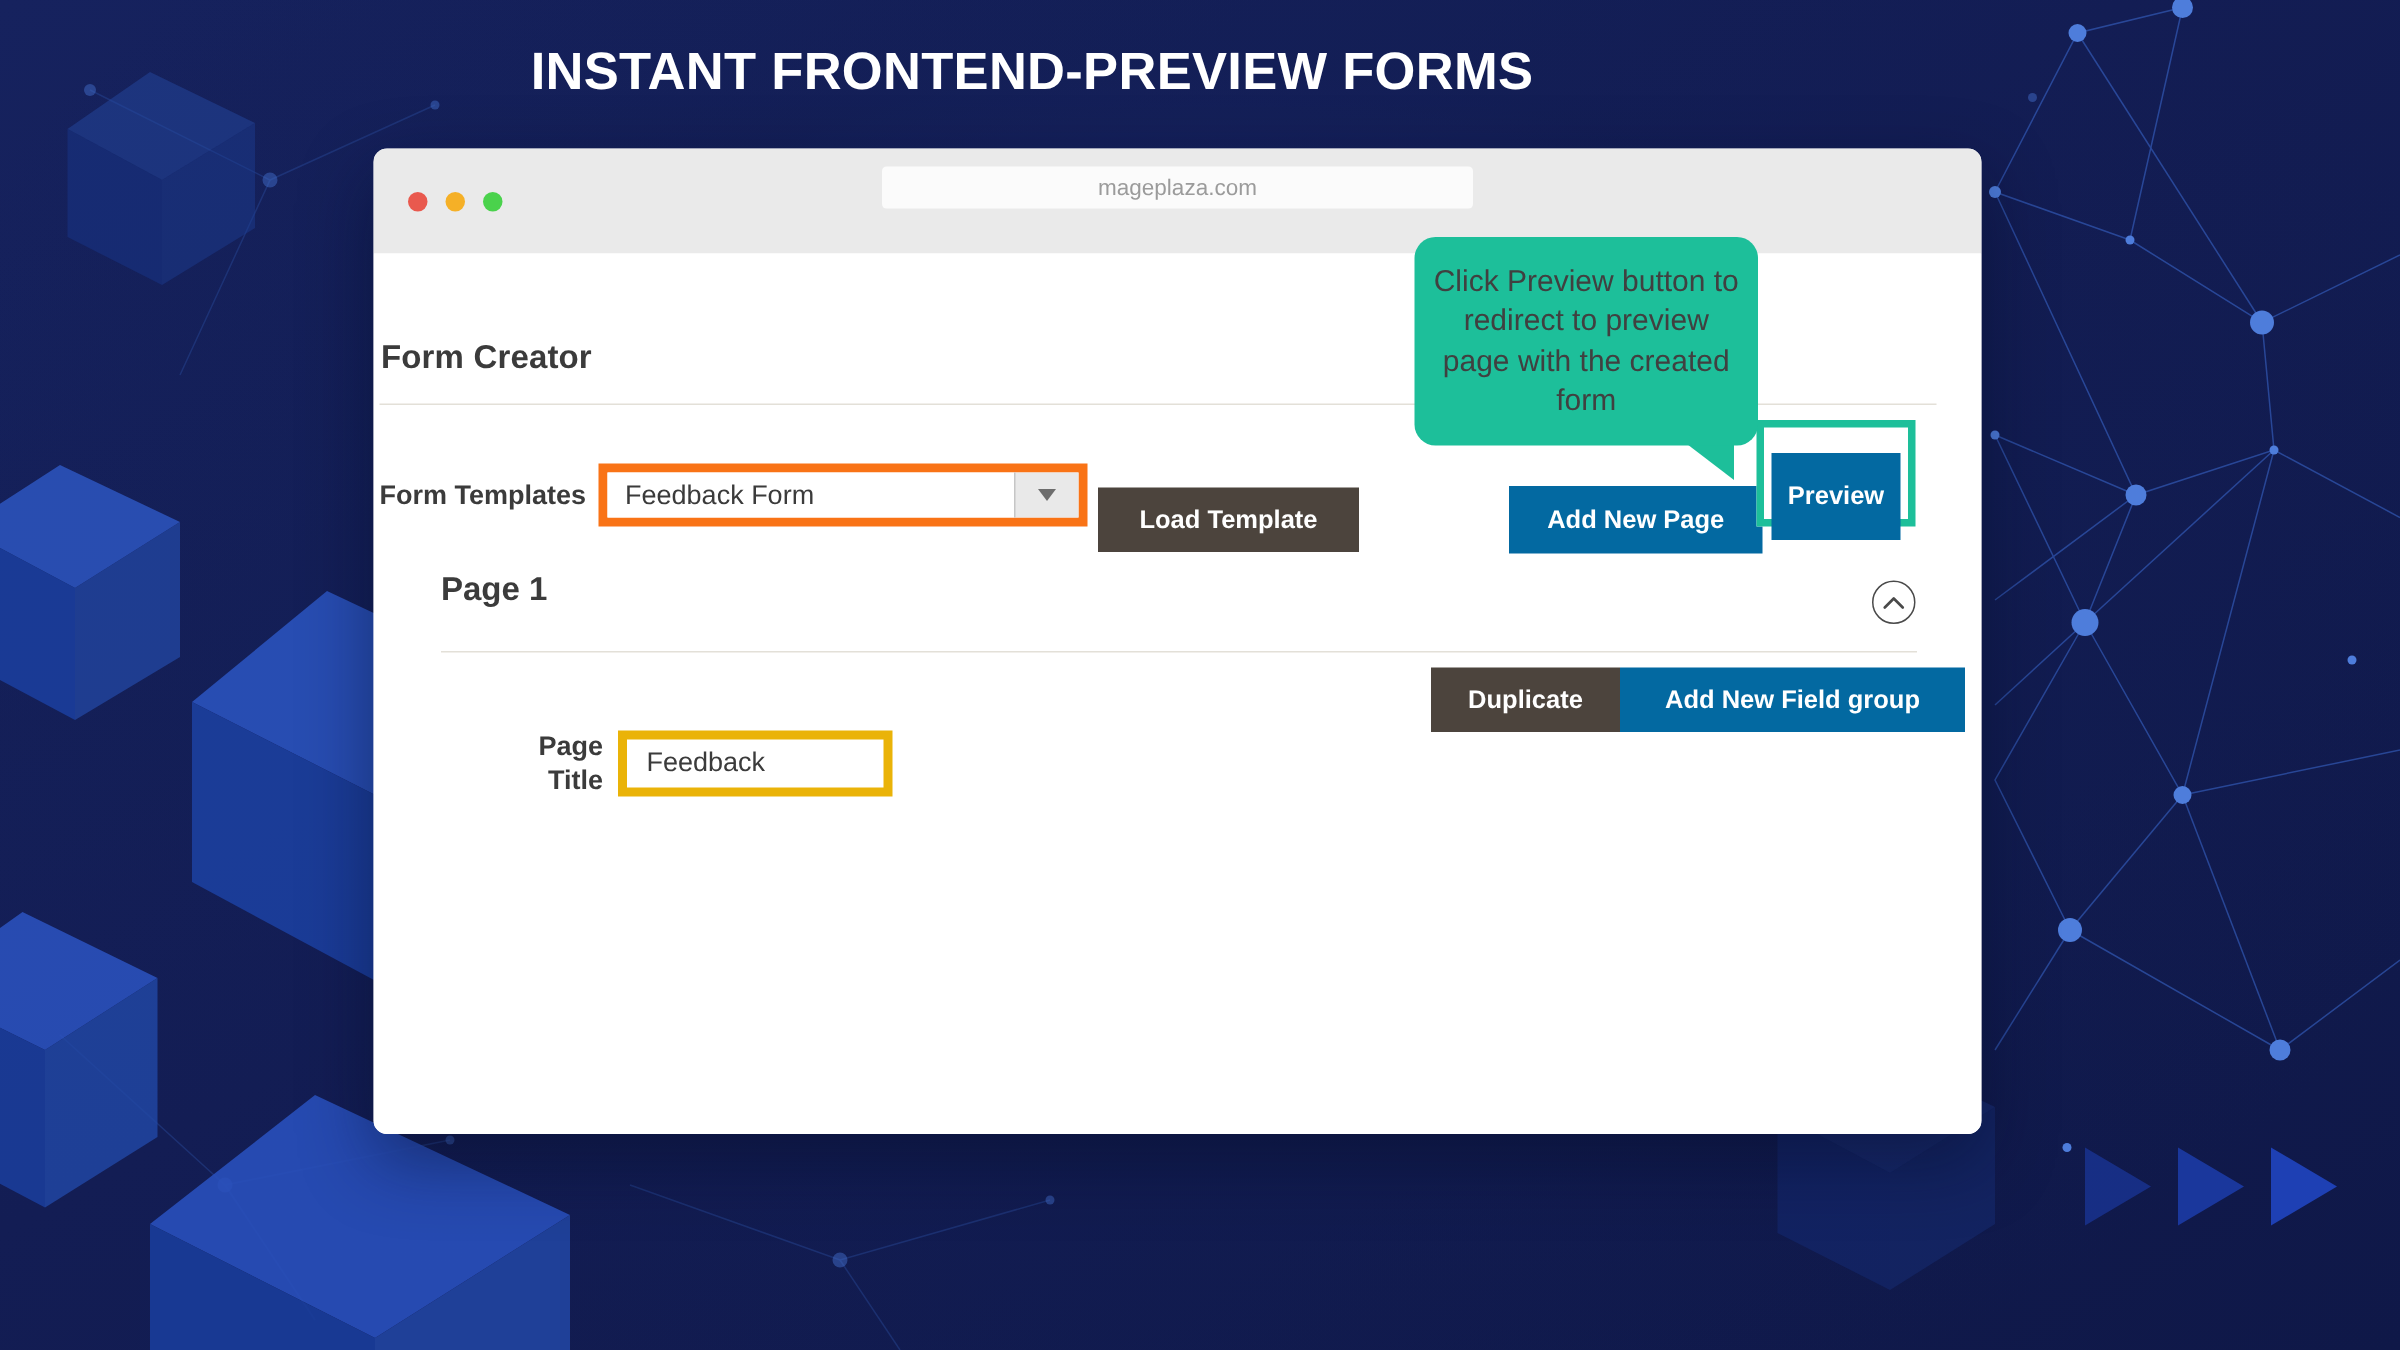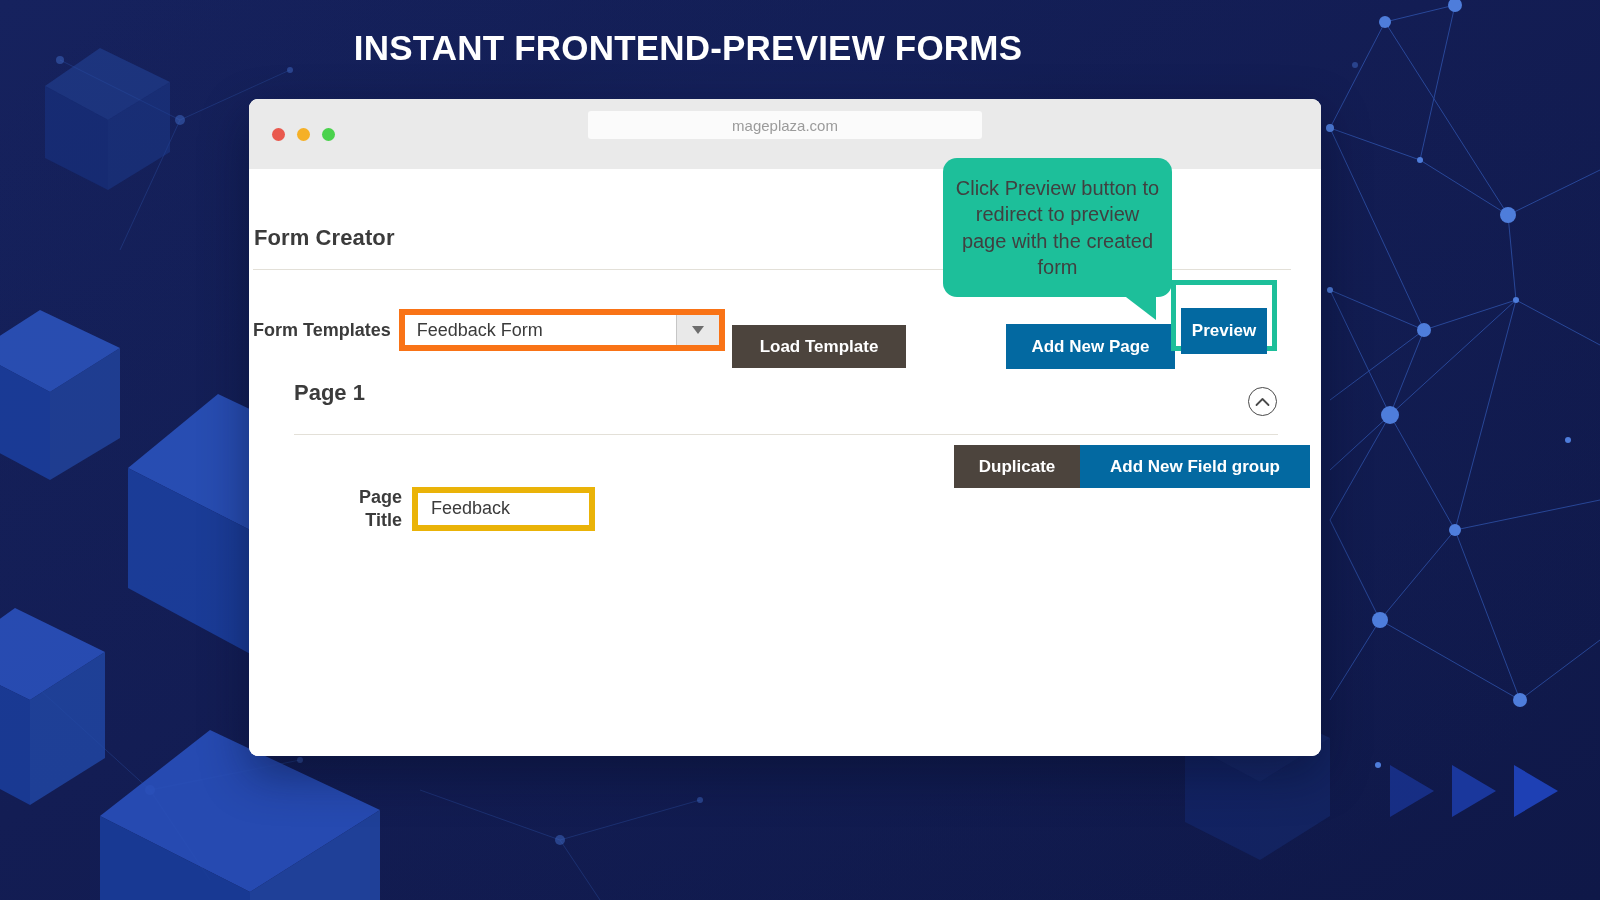--- a/index.html
+++ b/index.html
@@ -225,21 +225,21 @@
     width: 106px;
     height: 71px;
     border: 5px solid #1dbf9a;
     background: #ffffff;
     display: flex;
     align-items: center;
     justify-content: center;
   }
   .btn-preview {
     width: 86px;
-    height: 46px;
+    height: 58px;
   }
 
   
   .page-title-head {
     position: absolute;
     left: 45px;
     top: 211px;
     font-size: 22px;
     font-weight: 700;
     color: #3b3b3b;

